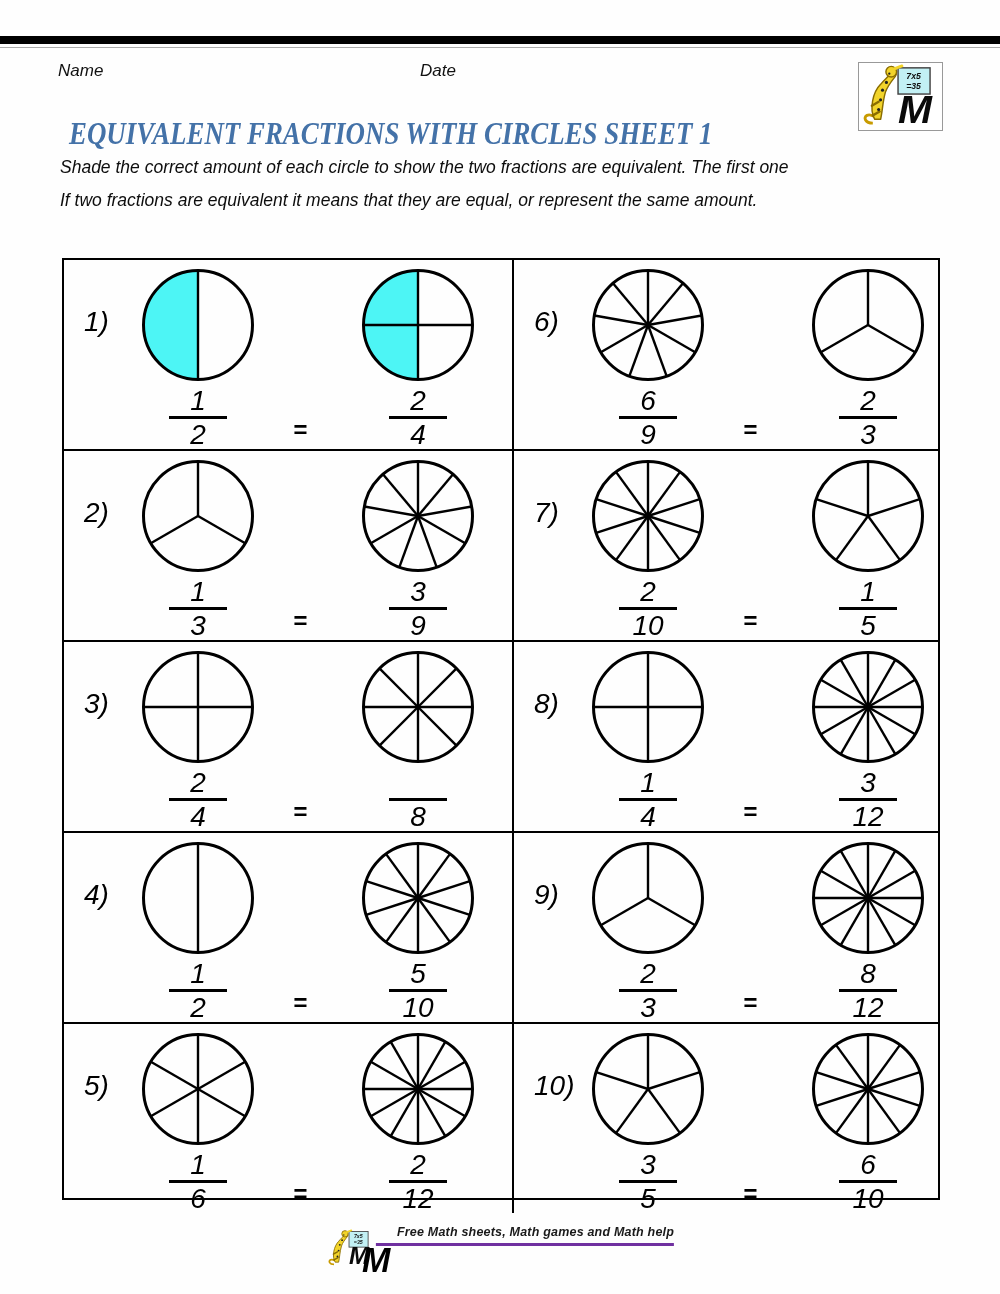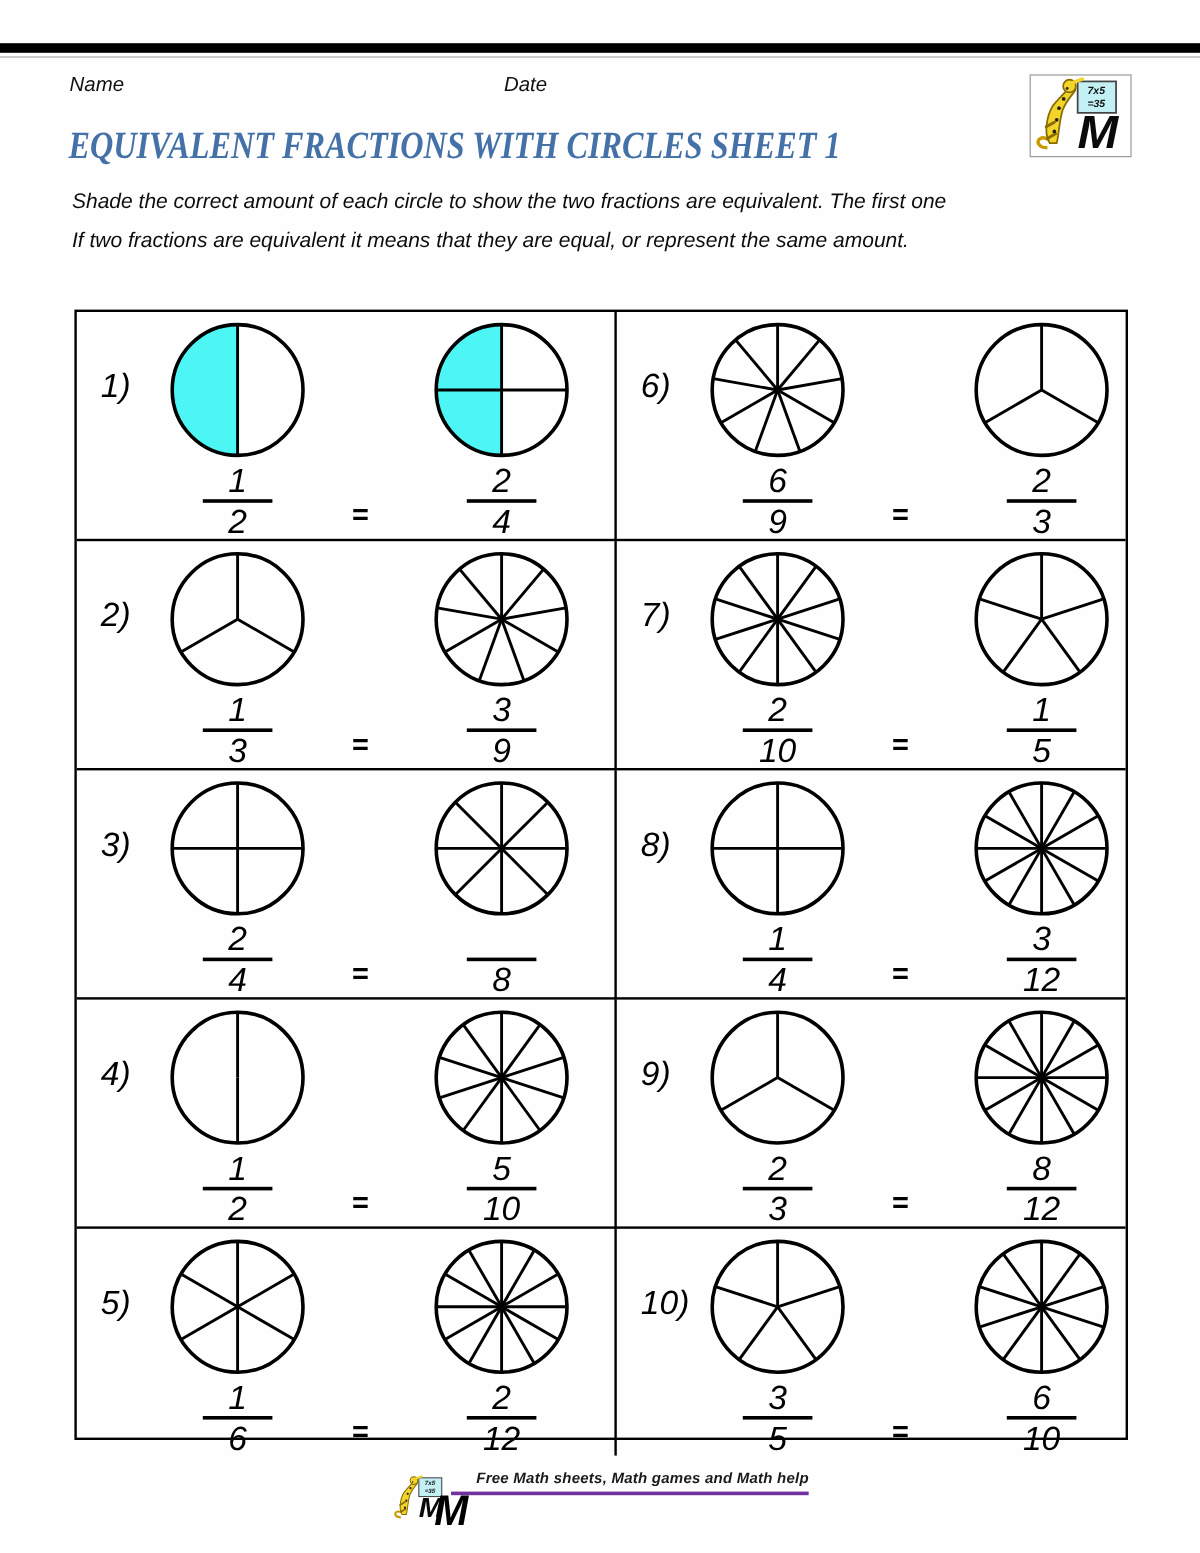--- a/index.html
+++ b/index.html
@@ -8,21 +8,21 @@
 
   .top-rule{position:absolute;top:36px;left:0;width:1000px;height:8px;background:#000;}
   .top-rule::after{content:"";position:absolute;top:11px;left:0;width:1000px;height:1px;background:#aaa;}
 
   .name-label{position:absolute;left:58px;top:61px;font-size:17px;}
   .date-label{position:absolute;left:408px;top:61px;font-size:17px;margin-left:12px;}
 
   .logo-box{position:absolute;left:858px;top:62px;width:83px;height:67px;
             border:1px solid #999;background:#fff;}
 
-  .page-title{position:absolute;left:57px;top:103px;margin:0;font-weight:600;
+  .page-title{position:absolute;left:57px;top:103px;margin:12px;font-weight:600;
               font-family:"Liberation Serif",serif;font-size:32px;color:#4472a8;white-space:nowrap;}
   .page-title > span{display:inline-block;transform:scaleX(.84);transform-origin:left;}
 
   .instructions{position:absolute;left:60px;top:151px;font-size:17.5px;line-height:32.5px;color:#0d0d0d;}
   .instructions div{white-space:nowrap;}
 
   .grid{position:absolute;left:62px;top:258px;width:878px;height:942px;
         box-sizing:border-box;border:2px solid #000;
         display:grid;grid-template-columns:450px 1fr;grid-template-rows:repeat(5,1fr);
         grid-auto-flow:column;}

